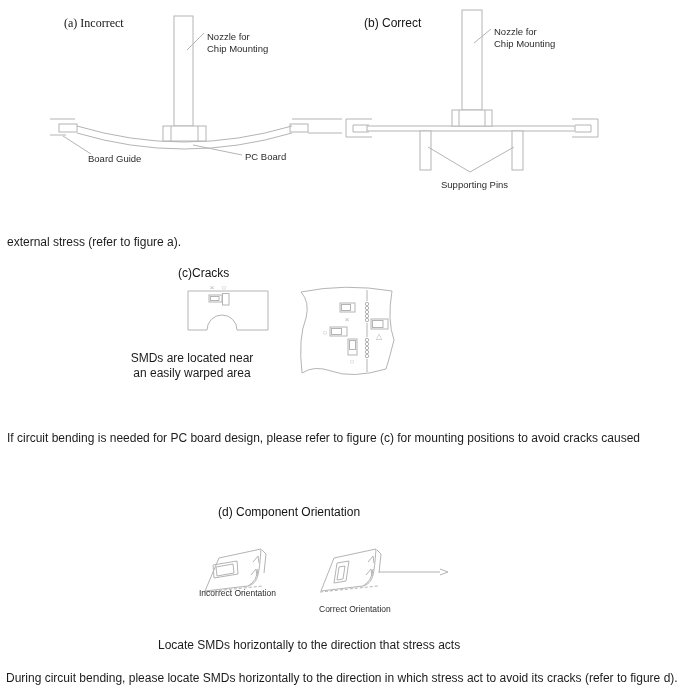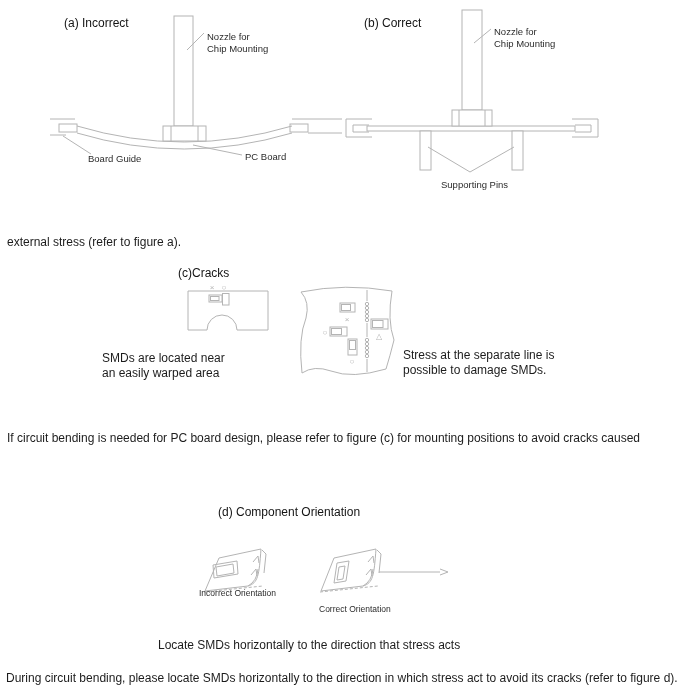--- a/index.html
+++ b/index.html
@@ -4,21 +4,21 @@
 <style>
   html,body { margin:0; padding:0; background:#fff; }
   body { width:694px; height:700px; font-family:"Liberation Sans", sans-serif; }
   .page { position:relative; width:694px; height:700px; background:#ffffff; overflow:hidden; }
   svg.lineart { position:absolute; left:0; top:0; }
   .t { position:absolute; color:#1c1c1c; white-space:pre-line; }
   .fig-title { font-size:12px; color:#141414; }
   .body-line { font-size:12px; color:#1c1c1c; white-space:nowrap; }
   .small-label { font-size:9.5px; line-height:12px; color:#2b2b2b; }
   .tiny-label { font-size:8.5px; color:#2b2b2b; }
-  .caption { font-size:12px; line-height:15px; }
+  .caption { font-size:12px; line-height:15px; text-align:center; }
 </style>
 </head>
 <body>
 
 <div class="page">
 
   <svg class="lineart" width="694" height="700" viewBox="0 0 694 700" stroke="#b4b4b4" fill="none" stroke-width="1">
 
     <g>
       <line x1="50" y1="119" x2="75" y2="119"></line>
@@ -121,38 +121,36 @@
       <path d="M321,591 L363,586 C373,583 374,576 376,549 L334,558 Z"></path>
       <path d="M363,586 Q372,581 373,569"></path>
       <path d="M377,550 L381,554 L379,573"></path>
       <path d="M368,562 L373,556 L374,563"></path>
       <path d="M366,575 L371,569 L372,576"></path>
       <path d="M334,583 L346,581 L349,561 L337,563 Z"></path>
       <path d="M337,580 L343,579 L345,566 L339,567 Z"></path>
     </g>
   </svg>
 
-  <div class="t fig-title" style="left:64px; top:16px;">(a) Incorrect</div>
+  <div class="t fig-title" style="left:64px; top:16px;font-family:Liberation Serif, serif;">(a) Incorrect</div>
   <div class="t small-label" style="left:207px; top:31px;">Nozzle for
 Chip Mounting</div>
   <div class="t small-label" style="left:88px; top:153px;">Board Guide</div>
   <div class="t small-label" style="left:245px; top:151px;">PC Board</div>
 
   <div class="t fig-title" style="left:364px; top:16px;">(b) Correct</div>
   <div class="t small-label" style="left:494px; top:26px;">Nozzle for
 Chip Mounting</div>
   <div class="t small-label" style="left:441px; top:179px;">Supporting Pins</div>
 
   <div class="t body-line" style="left:7px; top:235px;">external stress (refer to figure a).</div>
 
   <div class="t fig-title" style="left:178px; top:266px;">(c)Cracks</div>
   <div class="t caption" style="left:102px; top:351px; width:180px;">SMDs are located near
 an easily warped area</div>
-  <div class="t caption" style="left:403px; top:348px; width:180px;">Stress at the separate line is
-possible to damage SMDs.</div>
 
   <div class="t body-line" style="left:7px; top:431px;">If circuit bending is needed for PC board design, please refer to figure (c) for mounting positions to avoid cracks caused</div>
 
   <div class="t fig-title" style="left:176px; top:505px;margin-left:42px;">(d) Component Orientation</div>
   <div class="t tiny-label" style="left:199px; top:588px;">Incorrect Orientation</div>
   <div class="t tiny-label" style="left:319px; top:604px;">Correct Orientation</div>
   <div class="t body-line" style="left:128px; top:638px;margin-left:30px;">Locate SMDs horizontally to the direction that stress acts</div>
 
   <div class="t body-line" style="left:6px; top:671px;text-align:right;">During circuit bending, please locate SMDs horizontally to the direction in which stress act to avoid its cracks (refer to figure d).</div>
 </div>

